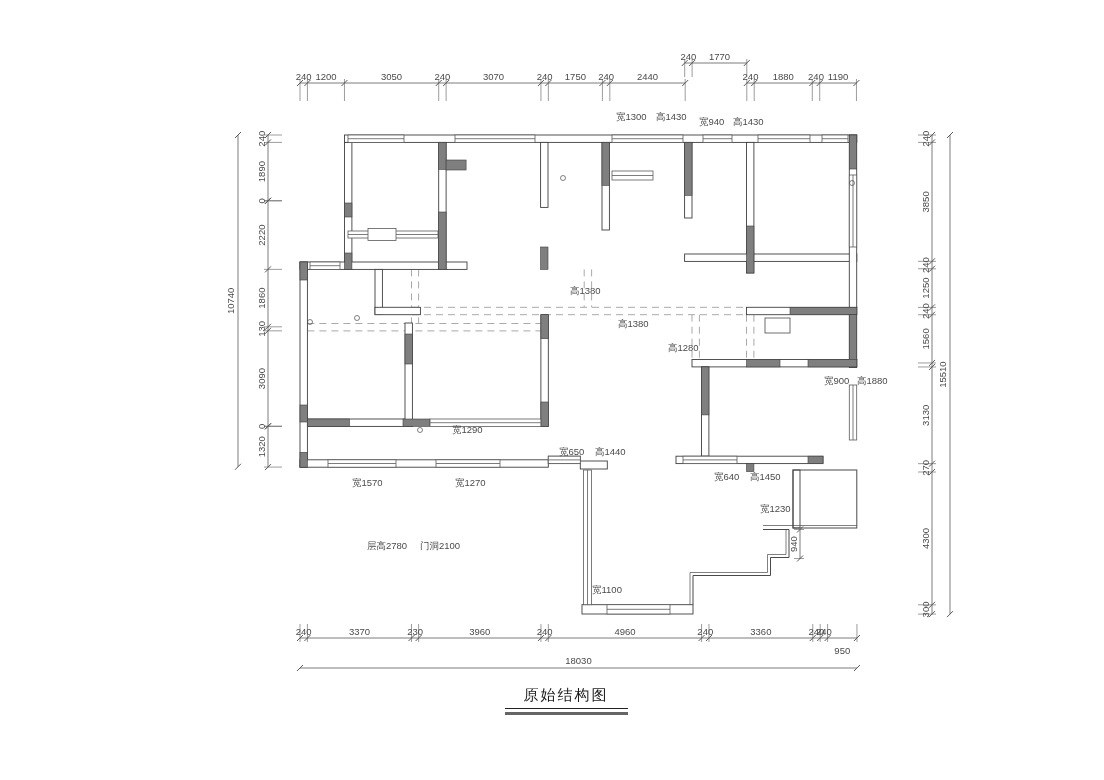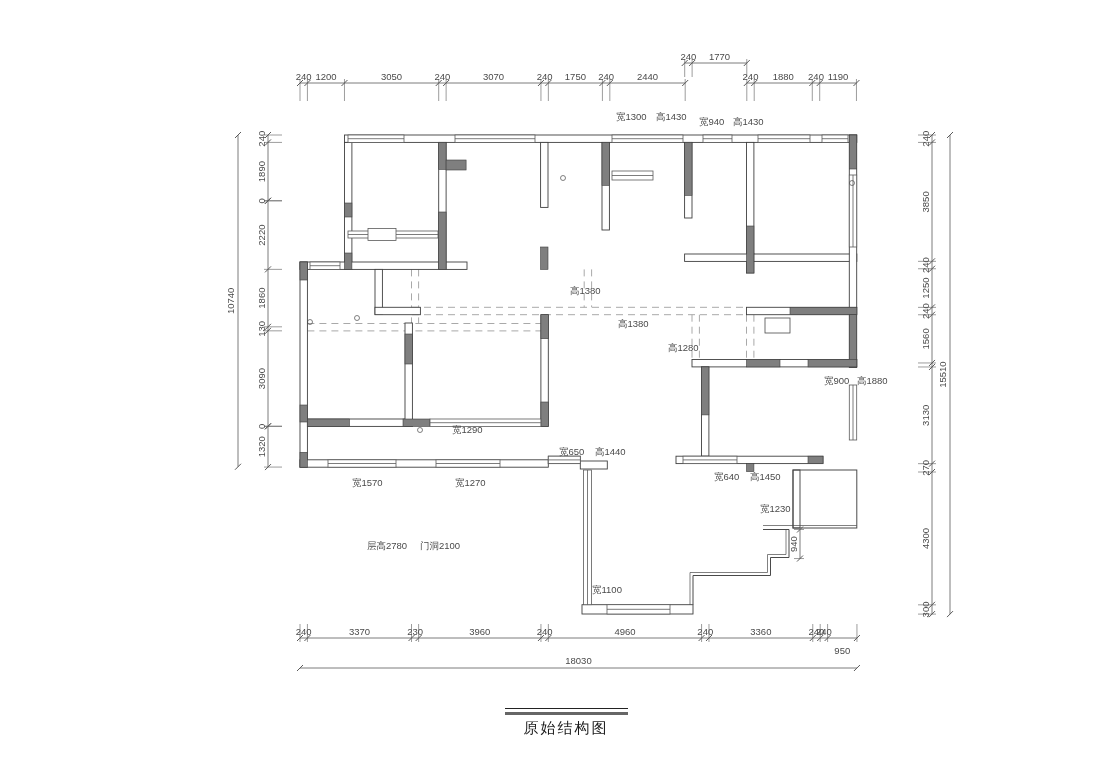--- a/index.html
+++ b/index.html
@@ -5,21 +5,20 @@
   html,body{margin:0;padding:0;background:#e9e9e9;}
   .sheet{
     position:relative;width:1104px;height:780px;background:#ffffff;
     font-family:"Liberation Sans",sans-serif;overflow:hidden;
   }
   svg{position:absolute;left:0;top:0;}
   .title-block{
     position:absolute;left:490px;top:686px;width:152px;text-align:center;
     font-size:15px;letter-spacing:2px;color:#1a1a1a;
     font-family:"Liberation Sans",sans-serif;
-    margin-top:33px;
   }
   .title-underline-1{position:absolute;left:505px;top:708px;width:123px;height:0;border-top:1.4px solid #222;}
   .title-underline-2{position:absolute;left:505px;top:712px;width:123px;height:0;border-top:3px solid #666;}
 </style>
 </head>
 <body>
 
 <div class="sheet">
 
   <svg id="plan" width="1104" height="780" viewBox="0 0 1104 780">

